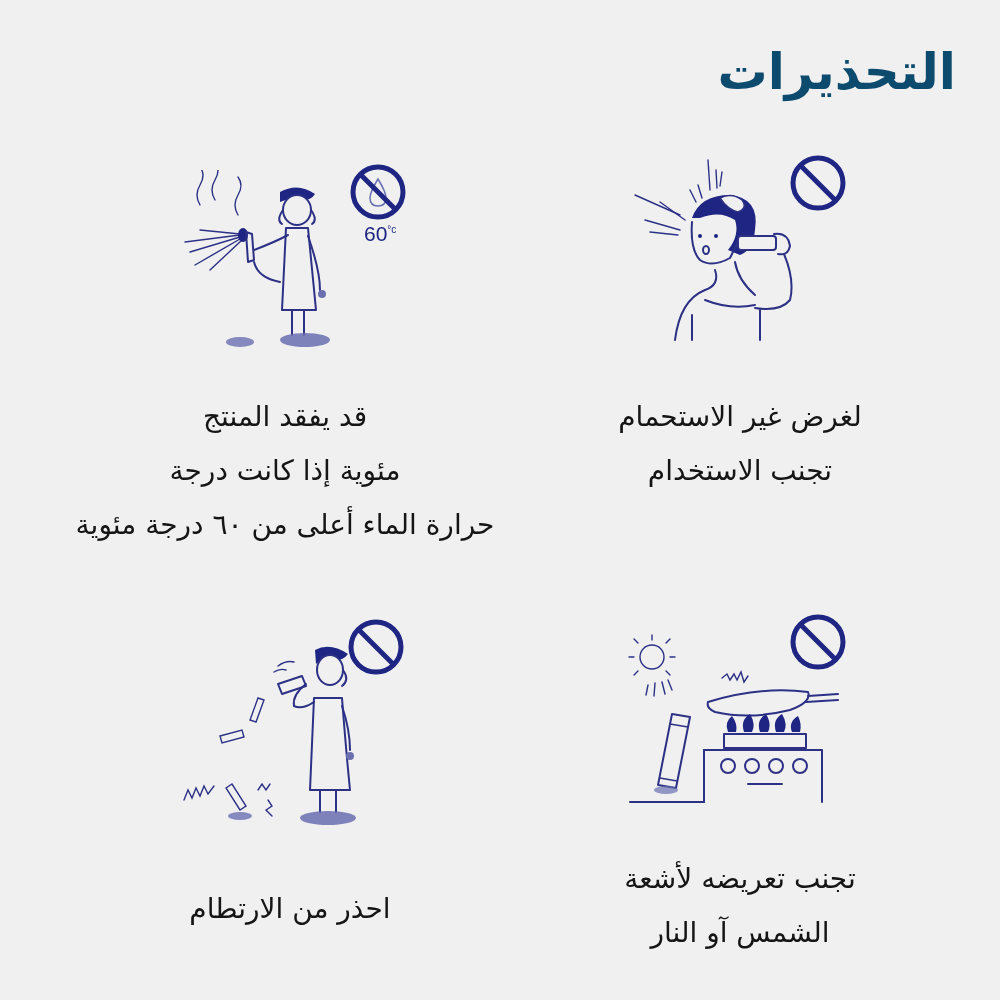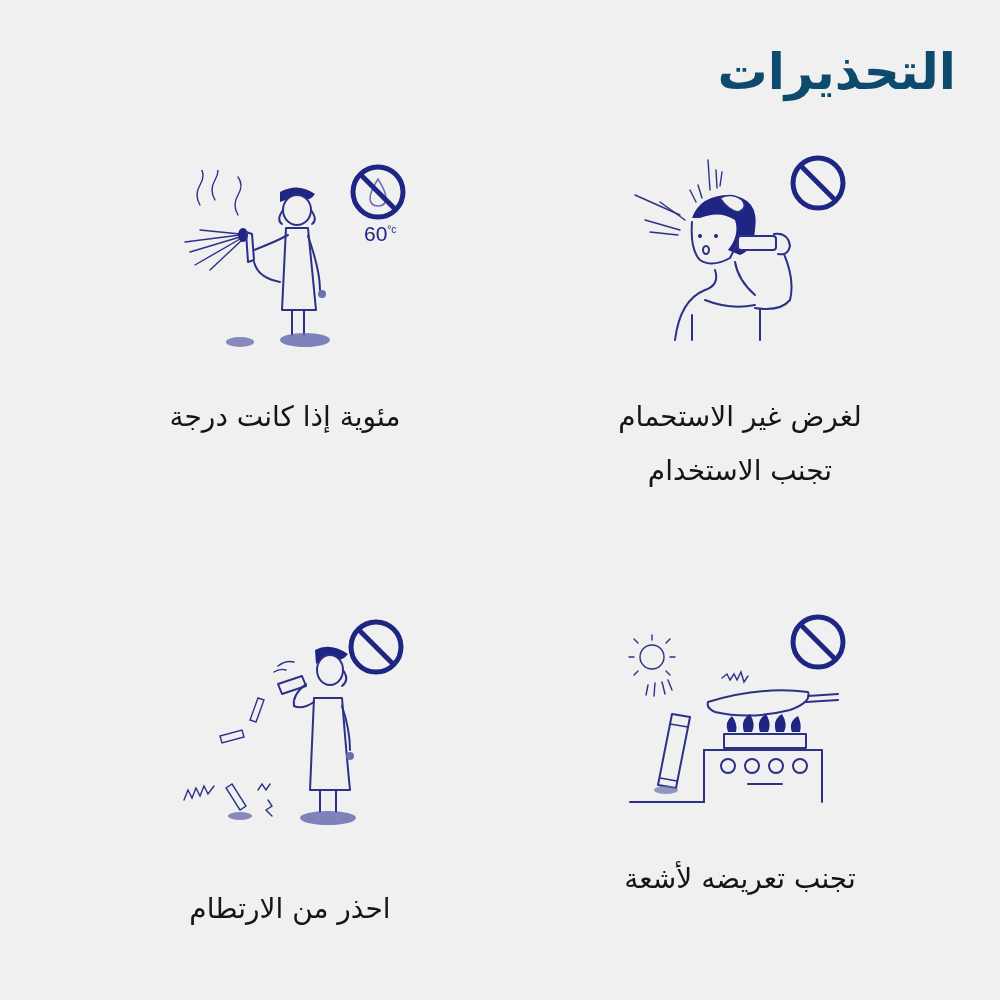--- a/index.html
+++ b/index.html
@@ -127,21 +127,23 @@
   <svg width="60" height="60" viewBox="0 0 60 60">
     <circle class="ring" cx="30" cy="30" r="25"></circle>
     <path d="M30,17 Q22,30 22,36 Q22,44 30,44 Q38,44 38,36 Q38,30 30,17 Z" fill="none" stroke="#6a6fb0" stroke-width="1.5"></path>
     <line class="bar" x1="13" y1="13" x2="47" y2="47"></line>
   </svg>
 </div>
 <div class="temp-label" style="left:364px; top:222px;">
   <span>60</span><sup>°c</sup>
 </div>
 <div class="caption" style="left:30px; top:390px; width:510px;">
+  <span>قد يفقد المنتج</span>
   <span>مئوية إذا كانت درجة</span>
+  <span>حرارة الماء أعلى من ٦٠ درجة مئوية</span>
 </div>
 
 <div class="illus" style="left:620px; top:610px; width:240px; height:200px;">
   <svg width="240" height="200" viewBox="0 0 240 200">
 
     <circle class="lt" cx="32" cy="47" r="12"></circle>
     <g class="lt">
       <line x1="32" y1="25" x2="32" y2="30"></line>
       <line x1="14" y1="47" x2="9" y2="47"></line>
       <line x1="50" y1="47" x2="55" y2="47"></line>
@@ -186,20 +188,21 @@
   </svg>
 </div>
 <div class="illus no-sign" style="left:788px; top:612px; width:60px; height:60px;">
   <svg width="60" height="60" viewBox="0 0 60 60">
     <circle class="ring" cx="30" cy="30" r="25"></circle>
     <line class="bar" x1="13" y1="13" x2="47" y2="47"></line>
   </svg>
 </div>
 <div class="caption" style="left:560px; top:852px; width:360px;">
   <span>تجنب تعريضه لأشعة</span>
+  <span>الشمس آو النار</span>
 </div>
 
 <div class="illus" style="left:170px; top:640px; width:200px; height:190px;">
   <svg width="200" height="190" viewBox="0 0 200 190">
 
     <path class="lt" d="M108,26 Q116,20 124,22"></path>
     <path class="lt" d="M104,32 Q110,28 116,30"></path>
 
     <path class="ln" d="M108,44 L132,36 L136,46 L112,54 Z"></path>
 

